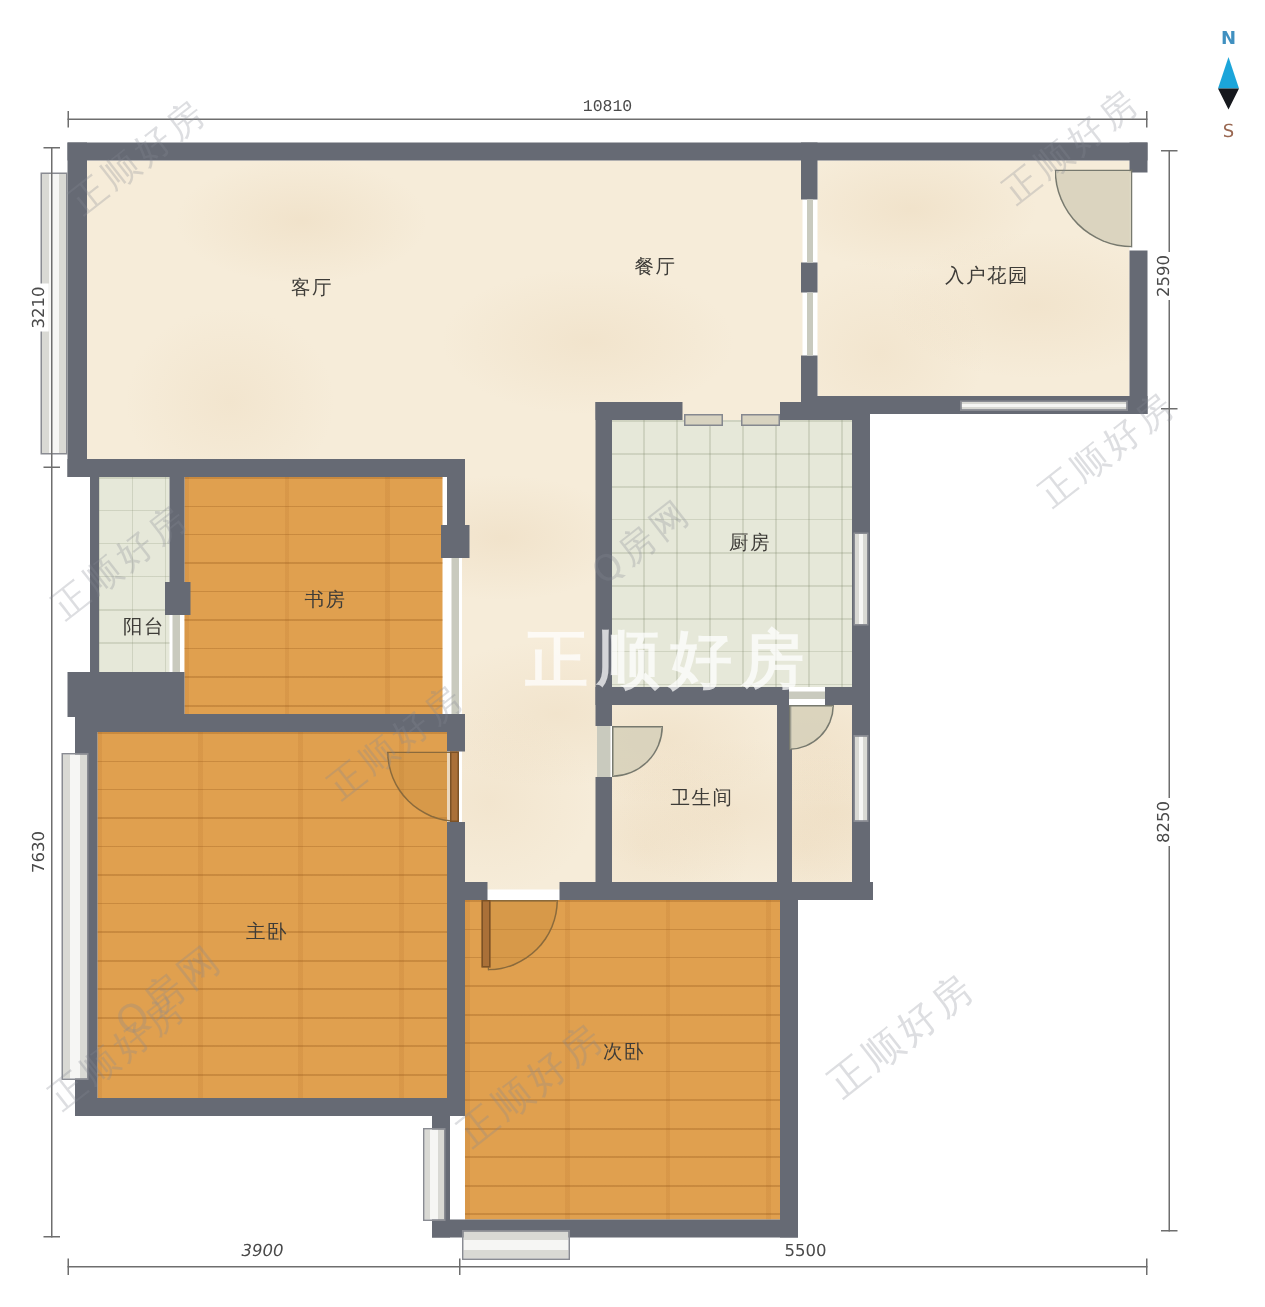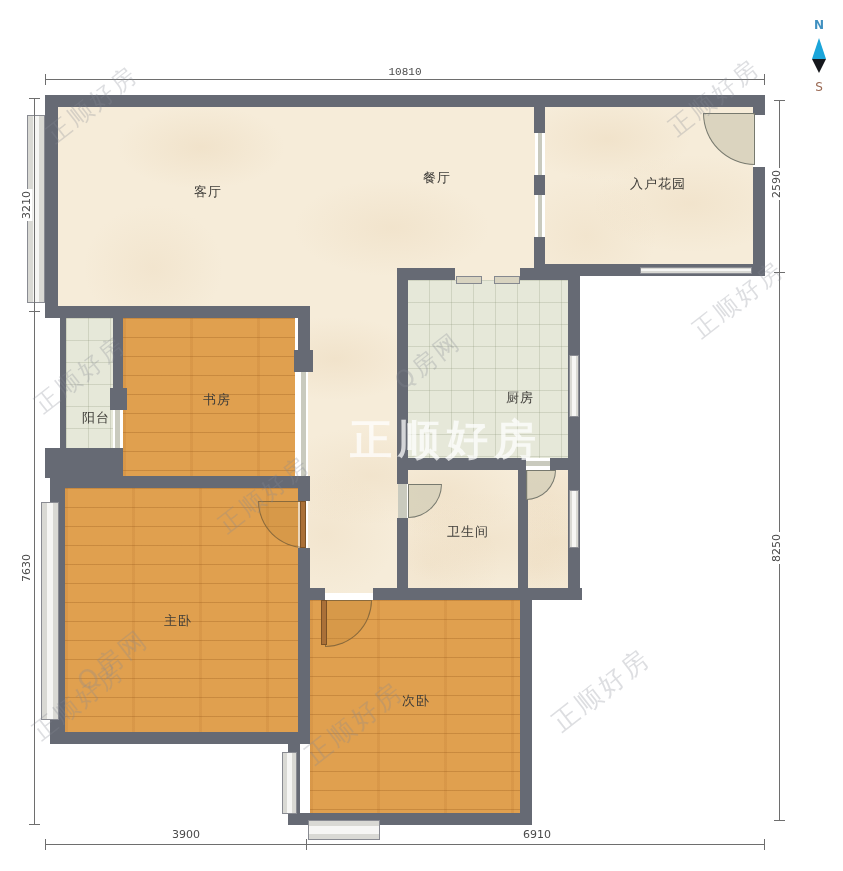--- a/index.html
+++ b/index.html
@@ -122,36 +122,36 @@
   <div class="door-disc-wood" style="left:258px;top:501px;width:47px;height:47px;border-radius:0 0 0 100%;"></div>
   <div class="door-panel" style="left:300px;top:501px;width:6px;height:47px;"></div>
   <div class="door-disc-wood" style="left:325px;top:600px;width:47px;height:47px;border-radius:0 0 100% 0;"></div>
   <div class="door-panel" style="left:321px;top:600px;width:6px;height:45px;"></div>
 
   <div class="room-label" style="left:208px;top:192px;">客厅</div>
   <div class="room-label" style="left:437px;top:178px;">餐厅</div>
   <div class="room-label" style="left:658px;top:184px;">入户花园</div>
   <div class="room-label" style="left:96px;top:418px;">阳台</div>
   <div class="room-label" style="left:217px;top:400px;">书房</div>
-  <div class="room-label" style="left:520px;top:362px;margin-top:36px;">厨房</div>
+  <div class="room-label" style="left:500px;top:362px;">厨房</div>
   <div class="room-label" style="left:468px;top:532px;">卫生间</div>
   <div class="room-label" style="left:178px;top:621px;">主卧</div>
   <div class="room-label" style="left:416px;top:701px;">次卧</div>
 
   <div class="dim-line" style="left:45px;top:79px;width:720px;height:1px;"></div>
   <div class="tick" style="left:45px;top:74px;width:1px;height:11px;"></div>
   <div class="tick" style="left:764px;top:74px;width:1px;height:11px;"></div>
   <div class="dim-text" style="left:405px;top:72px;font-family:Liberation Mono, monospace;">10810</div>
 
   <div class="dim-line" style="left:45px;top:844px;width:720px;height:1px;"></div>
   <div class="tick" style="left:45px;top:839px;width:1px;height:11px;"></div>
   <div class="tick" style="left:306px;top:839px;width:1px;height:11px;"></div>
   <div class="tick" style="left:764px;top:839px;width:1px;height:11px;"></div>
-  <div class="dim-text" style="left:186px;top:834px;">3900</div>
-  <div class="dim-text" style="left:537px;top:834px;">6910</div>
+  <div class="dim-text" style="left:175px;top:834px;font-style:italic;">3900</div>
+  <div class="dim-text" style="left:537px;top:834px;">5500</div>
 
   <div class="dim-line" style="left:34px;top:98px;width:1px;height:727px;"></div>
   <div class="tick" style="left:29px;top:98px;width:11px;height:1px;"></div>
   <div class="tick" style="left:29px;top:311px;width:11px;height:1px;"></div>
   <div class="tick" style="left:29px;top:824px;width:11px;height:1px;"></div>
   <div class="dim-text-v" style="left:26px;top:205px;">3210</div>
   <div class="dim-text-v" style="left:26px;top:568px;">7630</div>
 
   <div class="dim-line" style="left:779px;top:100px;width:1px;height:721px;"></div>
   <div class="tick" style="left:774px;top:100px;width:11px;height:1px;"></div>

